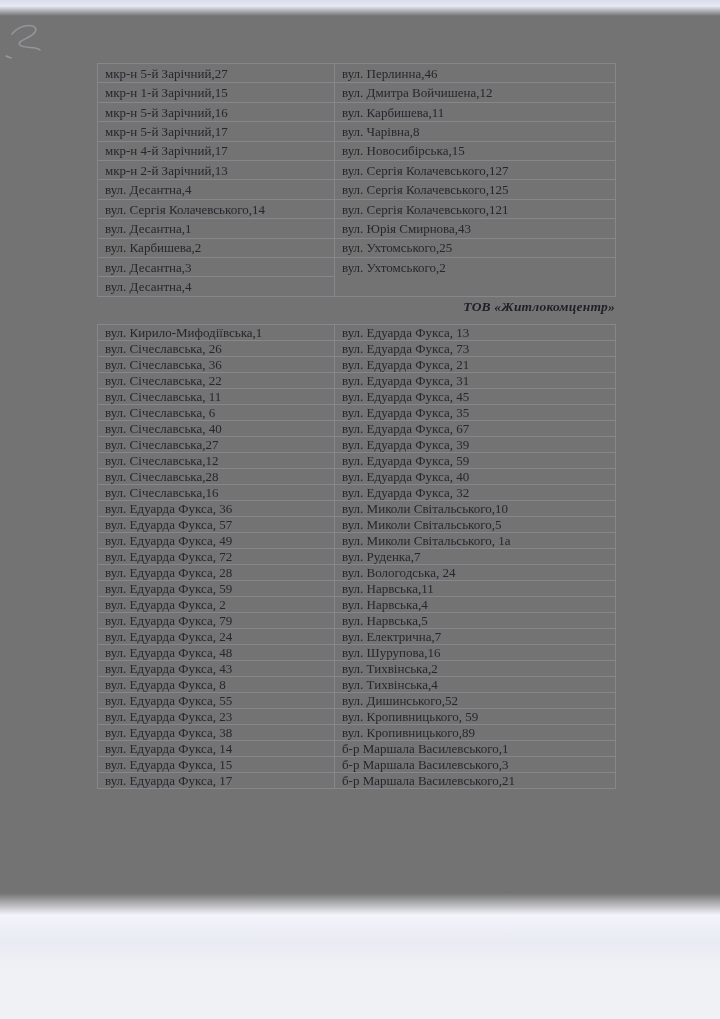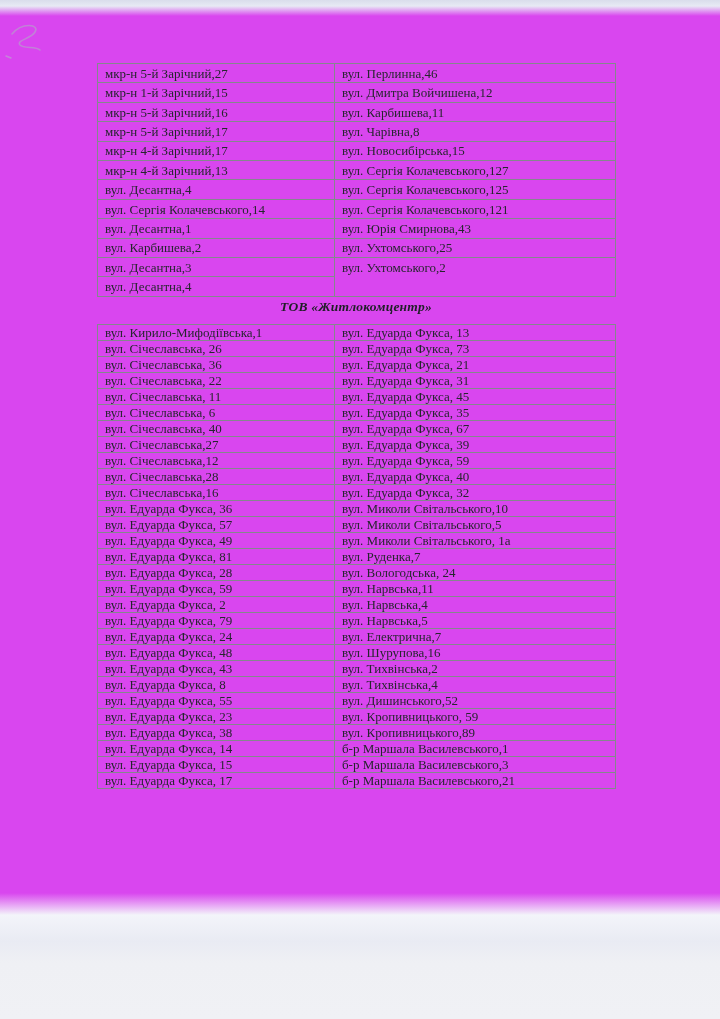--- a/index.html
+++ b/index.html
@@ -4,21 +4,21 @@
 <style>
   html, body { margin: 0; padding: 0; }
   body {
     width: 720px; height: 1019px;
     background: #eef0f4;
     font-family: "Liberation Serif", "DejaVu Serif", serif;
   }
   .page {
     position: relative;
     width: 720px; height: 1019px;
-    background: #d946ef;
+    background: #737373;
     overflow: hidden;
     color: #23232b;
   }
   
   .edge-top {
     position: absolute; left: 0; top: 0; right: 0; height: 16px;
     background: linear-gradient(180deg, #d9ddeb 0px, #e7eaf4 6px, rgba(251,251,253,0) 16px);
     pointer-events: none;
   }
   
@@ -55,21 +55,21 @@
     white-space: nowrap;
     overflow: hidden;
     color: #26262e;
   }
   .tbl td.vtop { vertical-align: top; padding-top: 2px; }
   .tbl-upper { top: 63px;  height: 234px; }
   .tbl-lower { top: 324px; height: 420px; }
   .section-header {
     position: absolute;
     left: 97px; top: 297px; width: 518px; height: 20px;
-    text-align: center;
+    text-align: right;
     font-weight: bold;
     font-style: italic;
     font-size: 13.5px;
     line-height: 20px;
     color: #1f1f27;
     letter-spacing: 0.2px;
   }
 </style>
 </head>
 <body>
@@ -103,21 +103,21 @@
         </tr>
         <tr>
           <td>мкр-н 5-й Зарічний,17</td>
           <td>вул. Чарівна,8</td>
         </tr>
         <tr>
           <td>мкр-н 4-й Зарічний,17</td>
           <td>вул. Новосибірська,15</td>
         </tr>
         <tr>
-          <td>мкр-н 4-й Зарічний,13</td>
+          <td>мкр-н 2-й Зарічний,13</td>
           <td>вул. Сергія Колачевського,127</td>
         </tr>
         <tr>
           <td>вул. Десантна,4</td>
           <td>вул. Сергія Колачевського,125</td>
         </tr>
         <tr>
           <td>вул. Сергія Колачевського,14</td>
           <td>вул. Сергія Колачевського,121</td>
         </tr>
@@ -197,21 +197,21 @@
         </tr>
         <tr>
           <td>вул. Едуарда Фукса, 57</td>
           <td>вул. Миколи Світальського,5</td>
         </tr>
         <tr>
           <td>вул. Едуарда Фукса, 49</td>
           <td>вул. Миколи Світальського, 1а</td>
         </tr>
         <tr>
-          <td>вул. Едуарда Фукса, 81</td>
+          <td>вул. Едуарда Фукса, 72</td>
           <td>вул. Руденка,7</td>
         </tr>
         <tr>
           <td>вул. Едуарда Фукса, 28</td>
           <td>вул. Вологодська, 24</td>
         </tr>
         <tr>
           <td>вул. Едуарда Фукса, 59</td>
           <td>вул. Нарвська,11</td>
         </tr>

